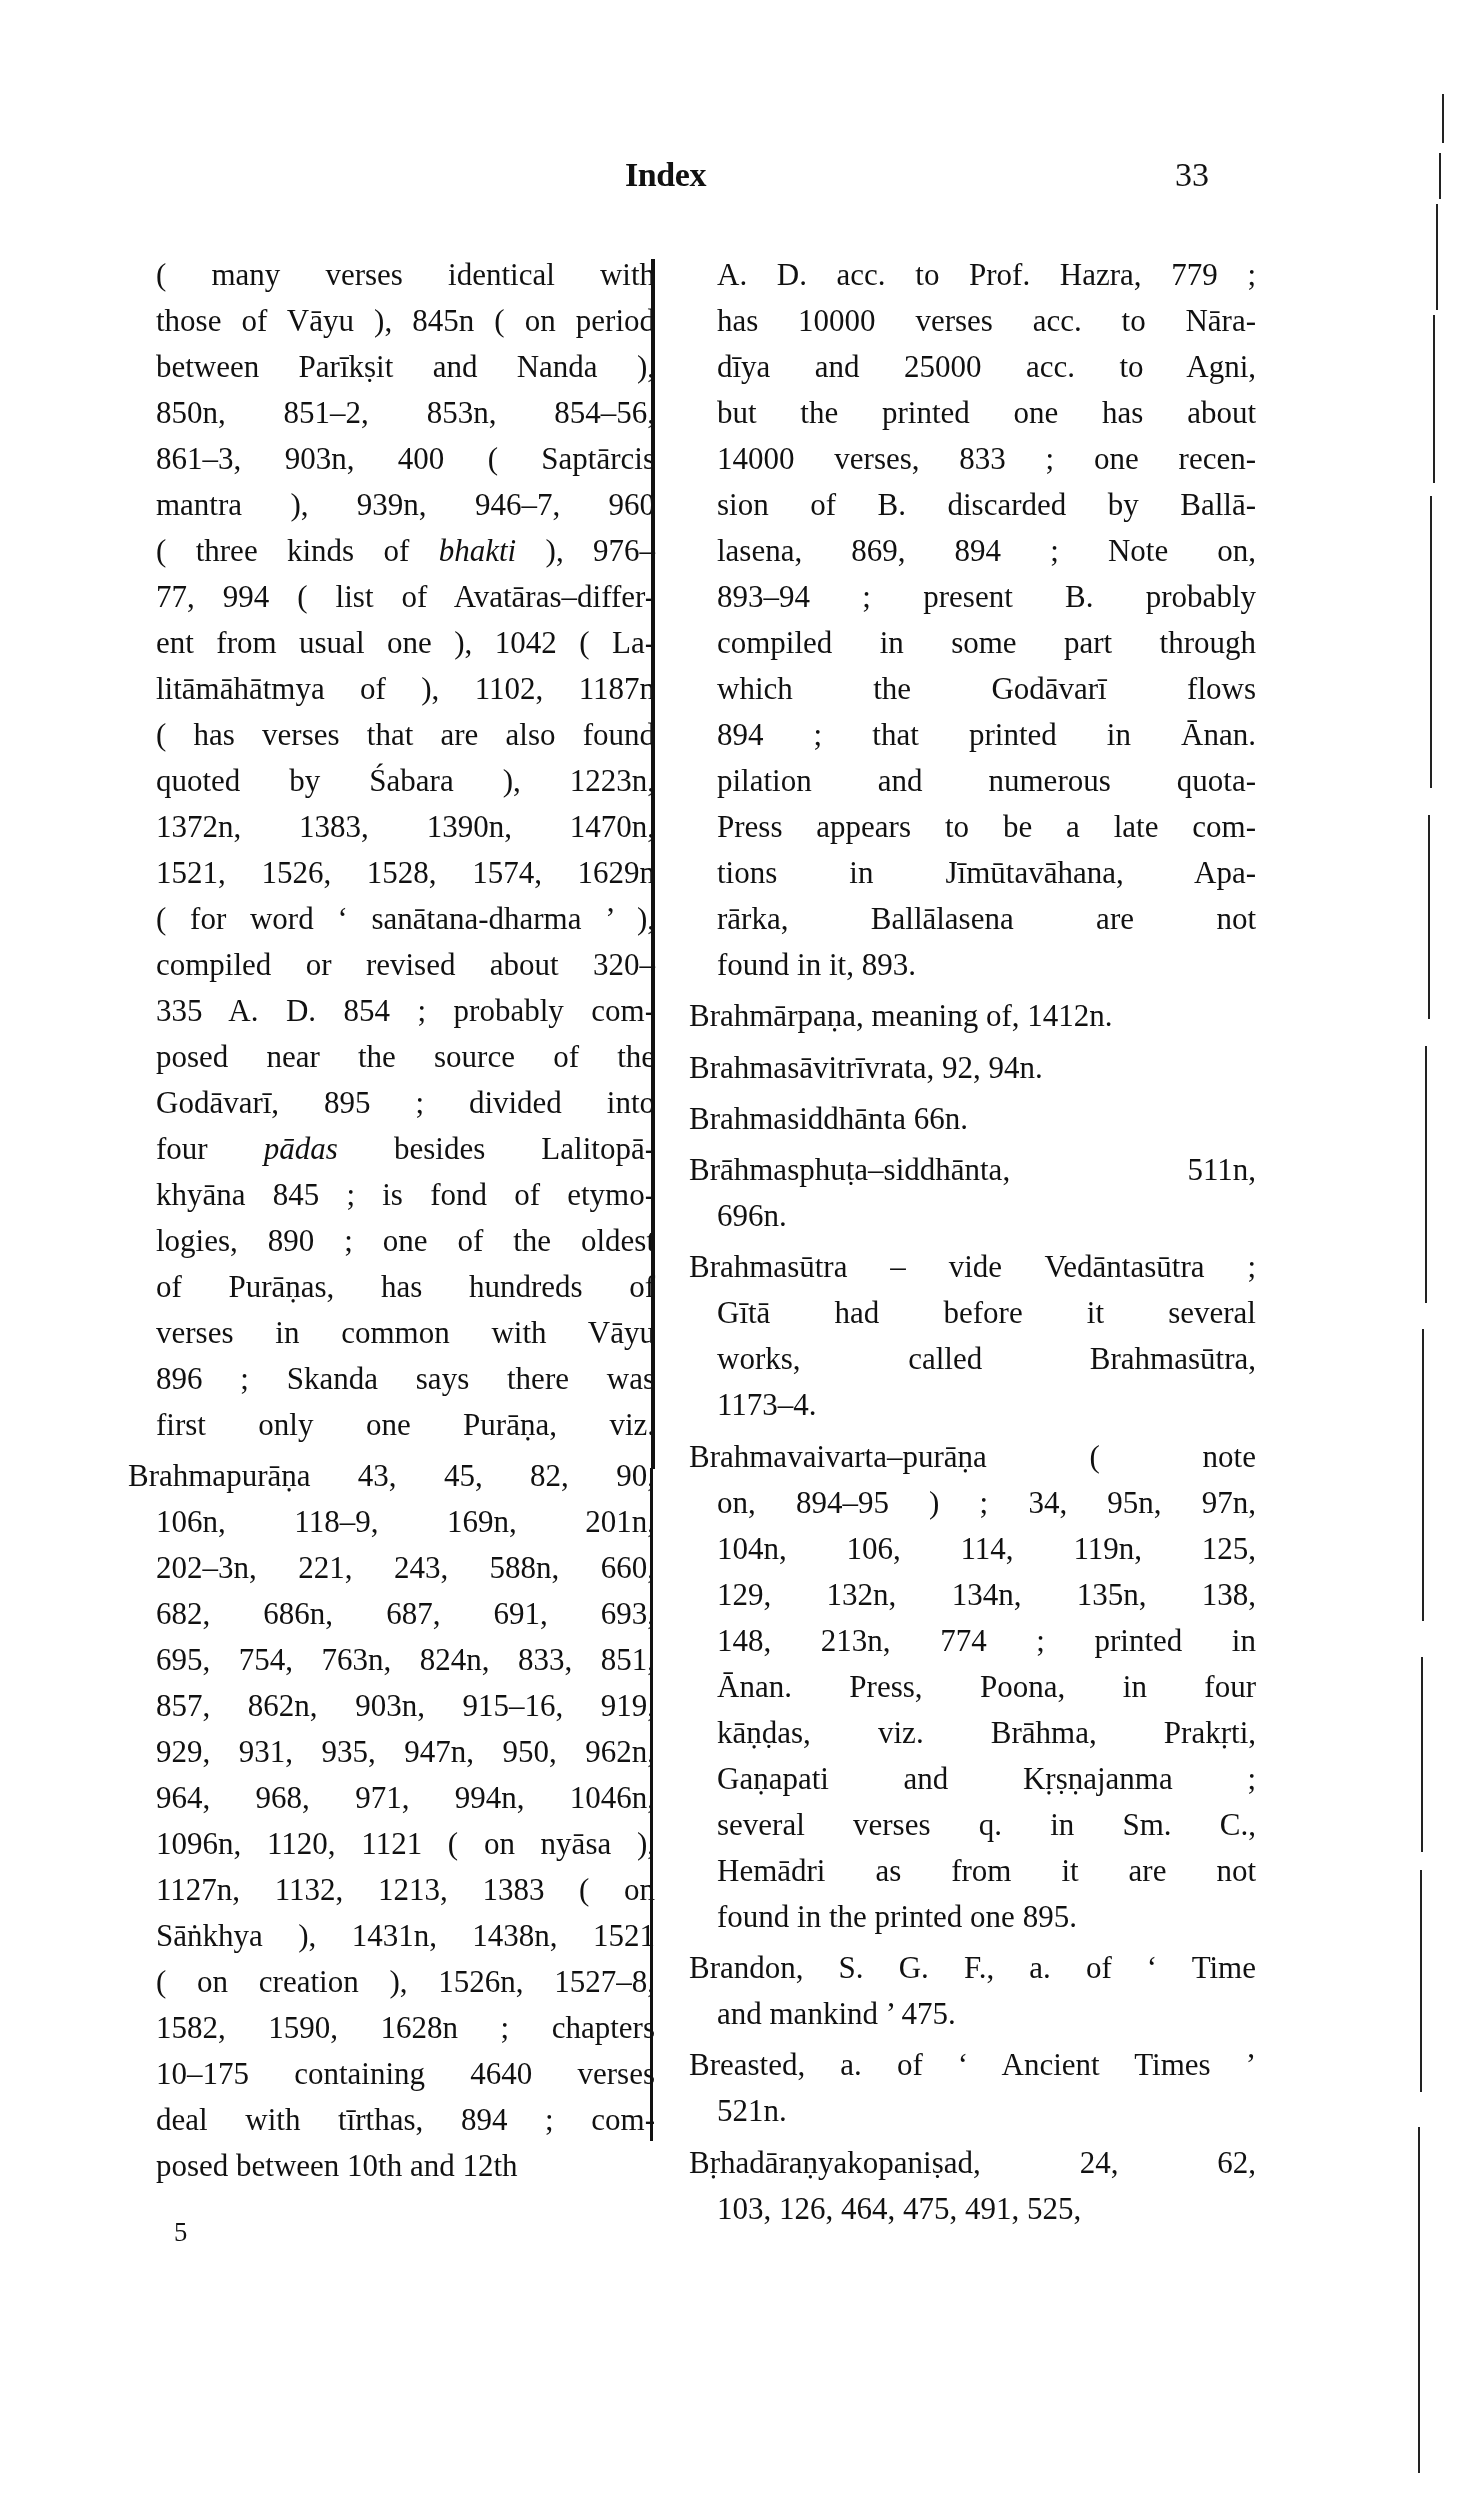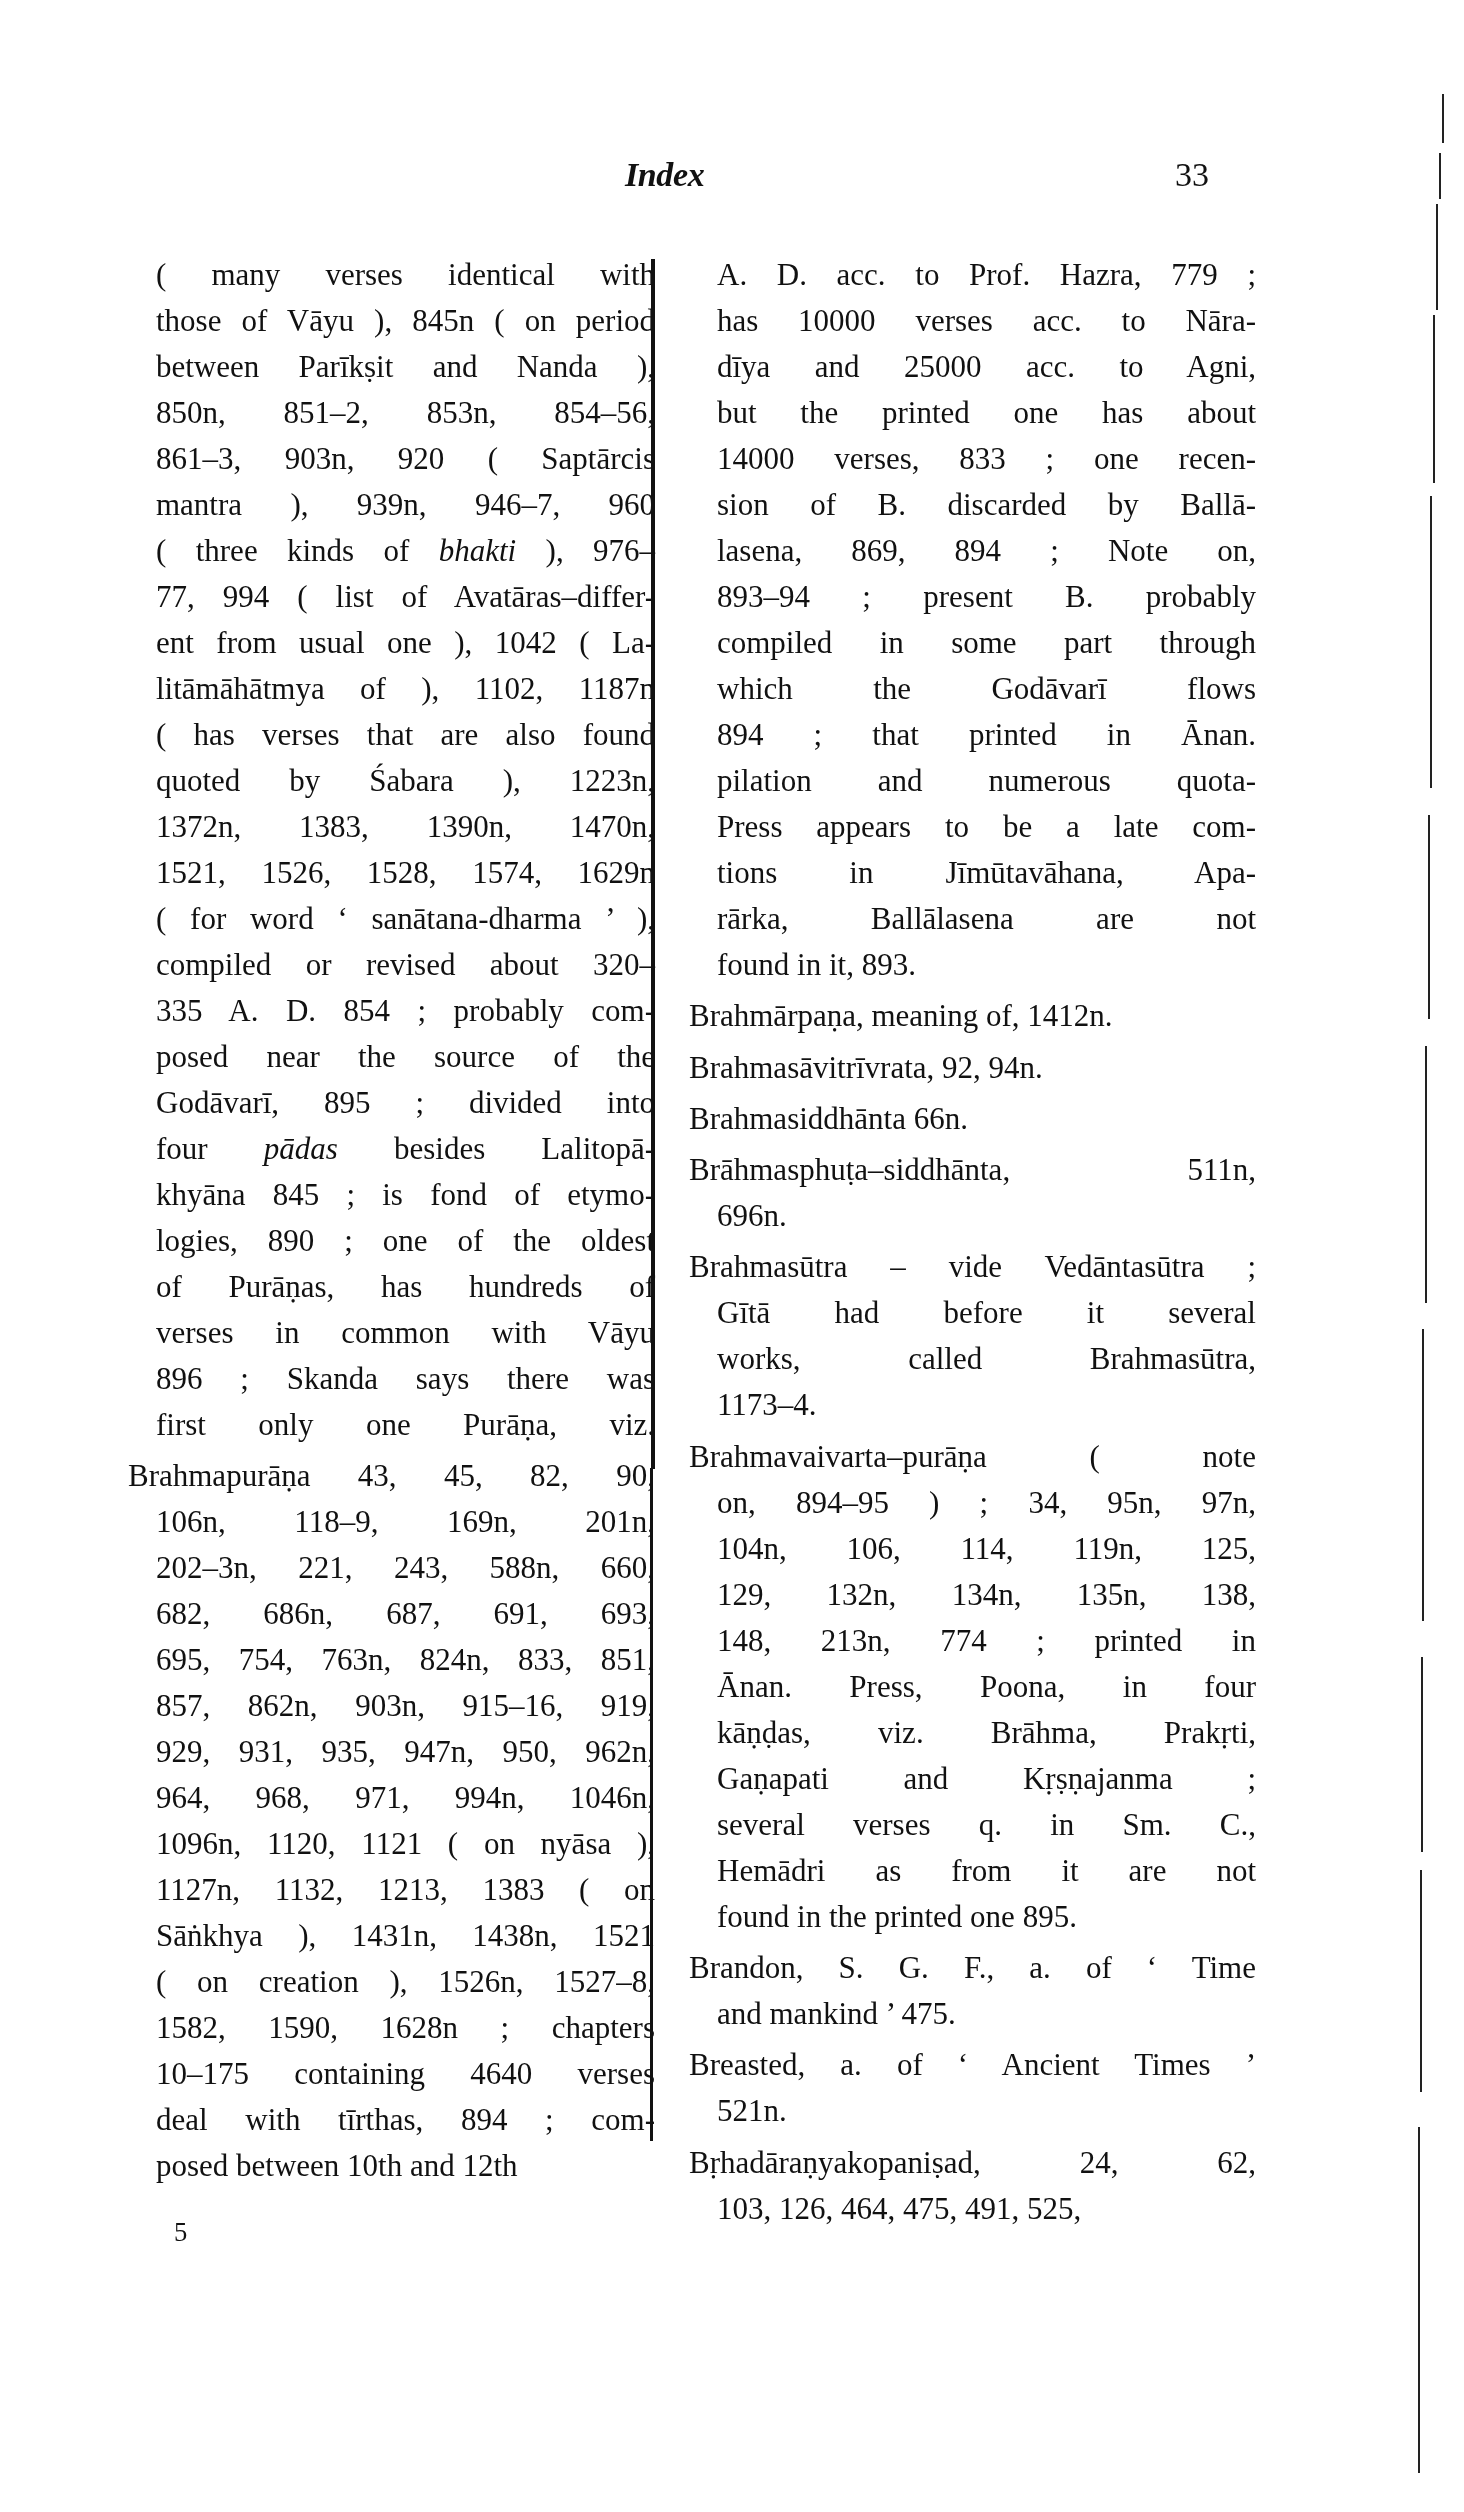--- a/index.html
+++ b/index.html
@@ -20,21 +20,20 @@
       top: 156px;
       left: 0;
       width: 1465px;
       height: 53px;
     }
     .running-title {
       position: absolute;
       left: 625px;
       top: 0;
       font-family: "Liberation Serif", "DejaVu Serif", serif;
-      font-style: italic;
       font-weight: bold;
       font-size: 34px;
       letter-spacing: -0.4px;
     }
     .page-number {
       position: absolute;
       left: 1175px;
       top: 0;
       font-family: "Liberation Serif", "DejaVu Serif", serif;
       font-size: 34px;
@@ -94,21 +93,21 @@
   <span class="running-title">Index</span>
   <span class="page-number">33</span>
 </div>
 
 <div id="col-left" class="column" style="left:128px; width:527px;">
     <div class="block">
       <span class="line">( many verses identical with</span>
       <span class="line">those of Vāyu ), 845n ( on period</span>
       <span class="line">between Parīkṣit and Nanda ),</span>
       <span class="line">850n, 851–2, 853n, 854–56,</span>
-      <span class="line">861–3, 903n, 920 ( Saptārcis</span>
+      <span class="line">861–3, 903n, 400 ( Saptārcis</span>
       <span class="line">mantra ), 939n, 946–7, 960</span>
       <span class="line">( three kinds of <i>bhakti</i> ), 976–</span>
       <span class="line">77, 994 ( list of Avatāras–differ-</span>
       <span class="line">ent from usual one ), 1042 ( La-</span>
       <span class="line">litāmāhātmya of ), 1102, 1187n</span>
       <span class="line">( has verses that are also found</span>
       <span class="line">quoted by Śabara ), 1223n,</span>
       <span class="line">1372n, 1383, 1390n, 1470n,</span>
       <span class="line">1521, 1526, 1528, 1574, 1629n</span>
       <span class="line">( for word ‘ sanātana-dharma ’ ),</span>

